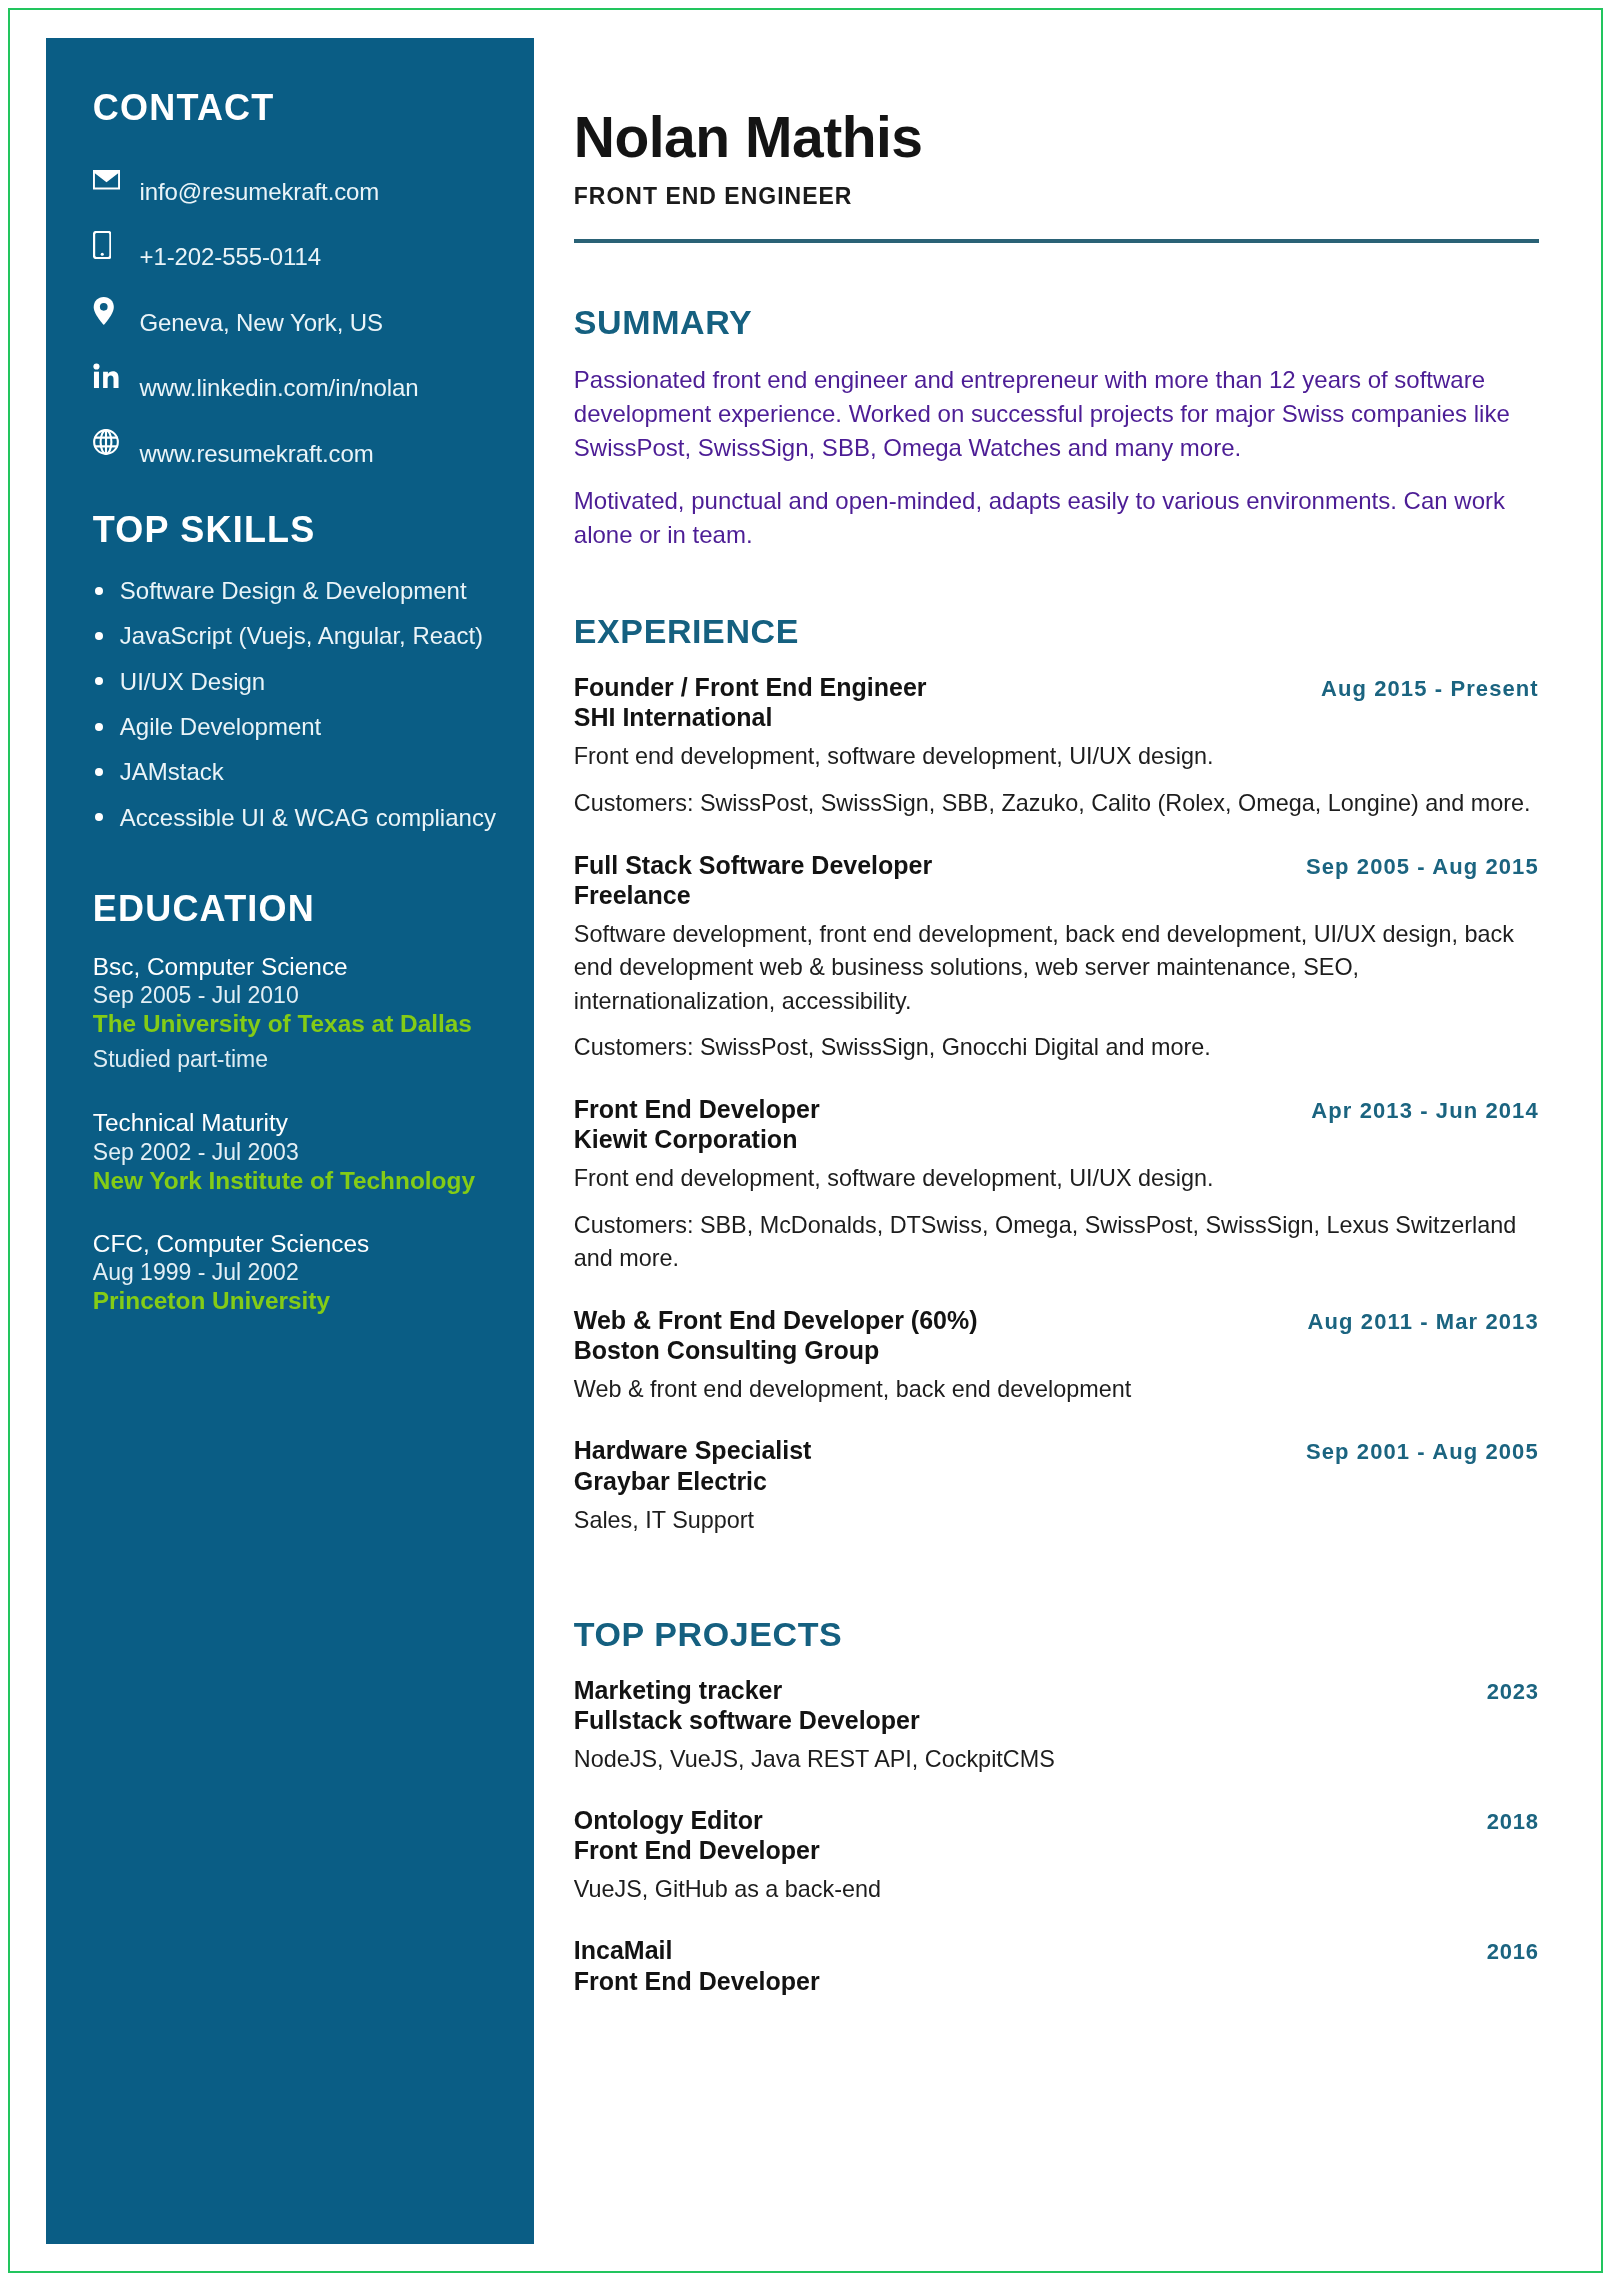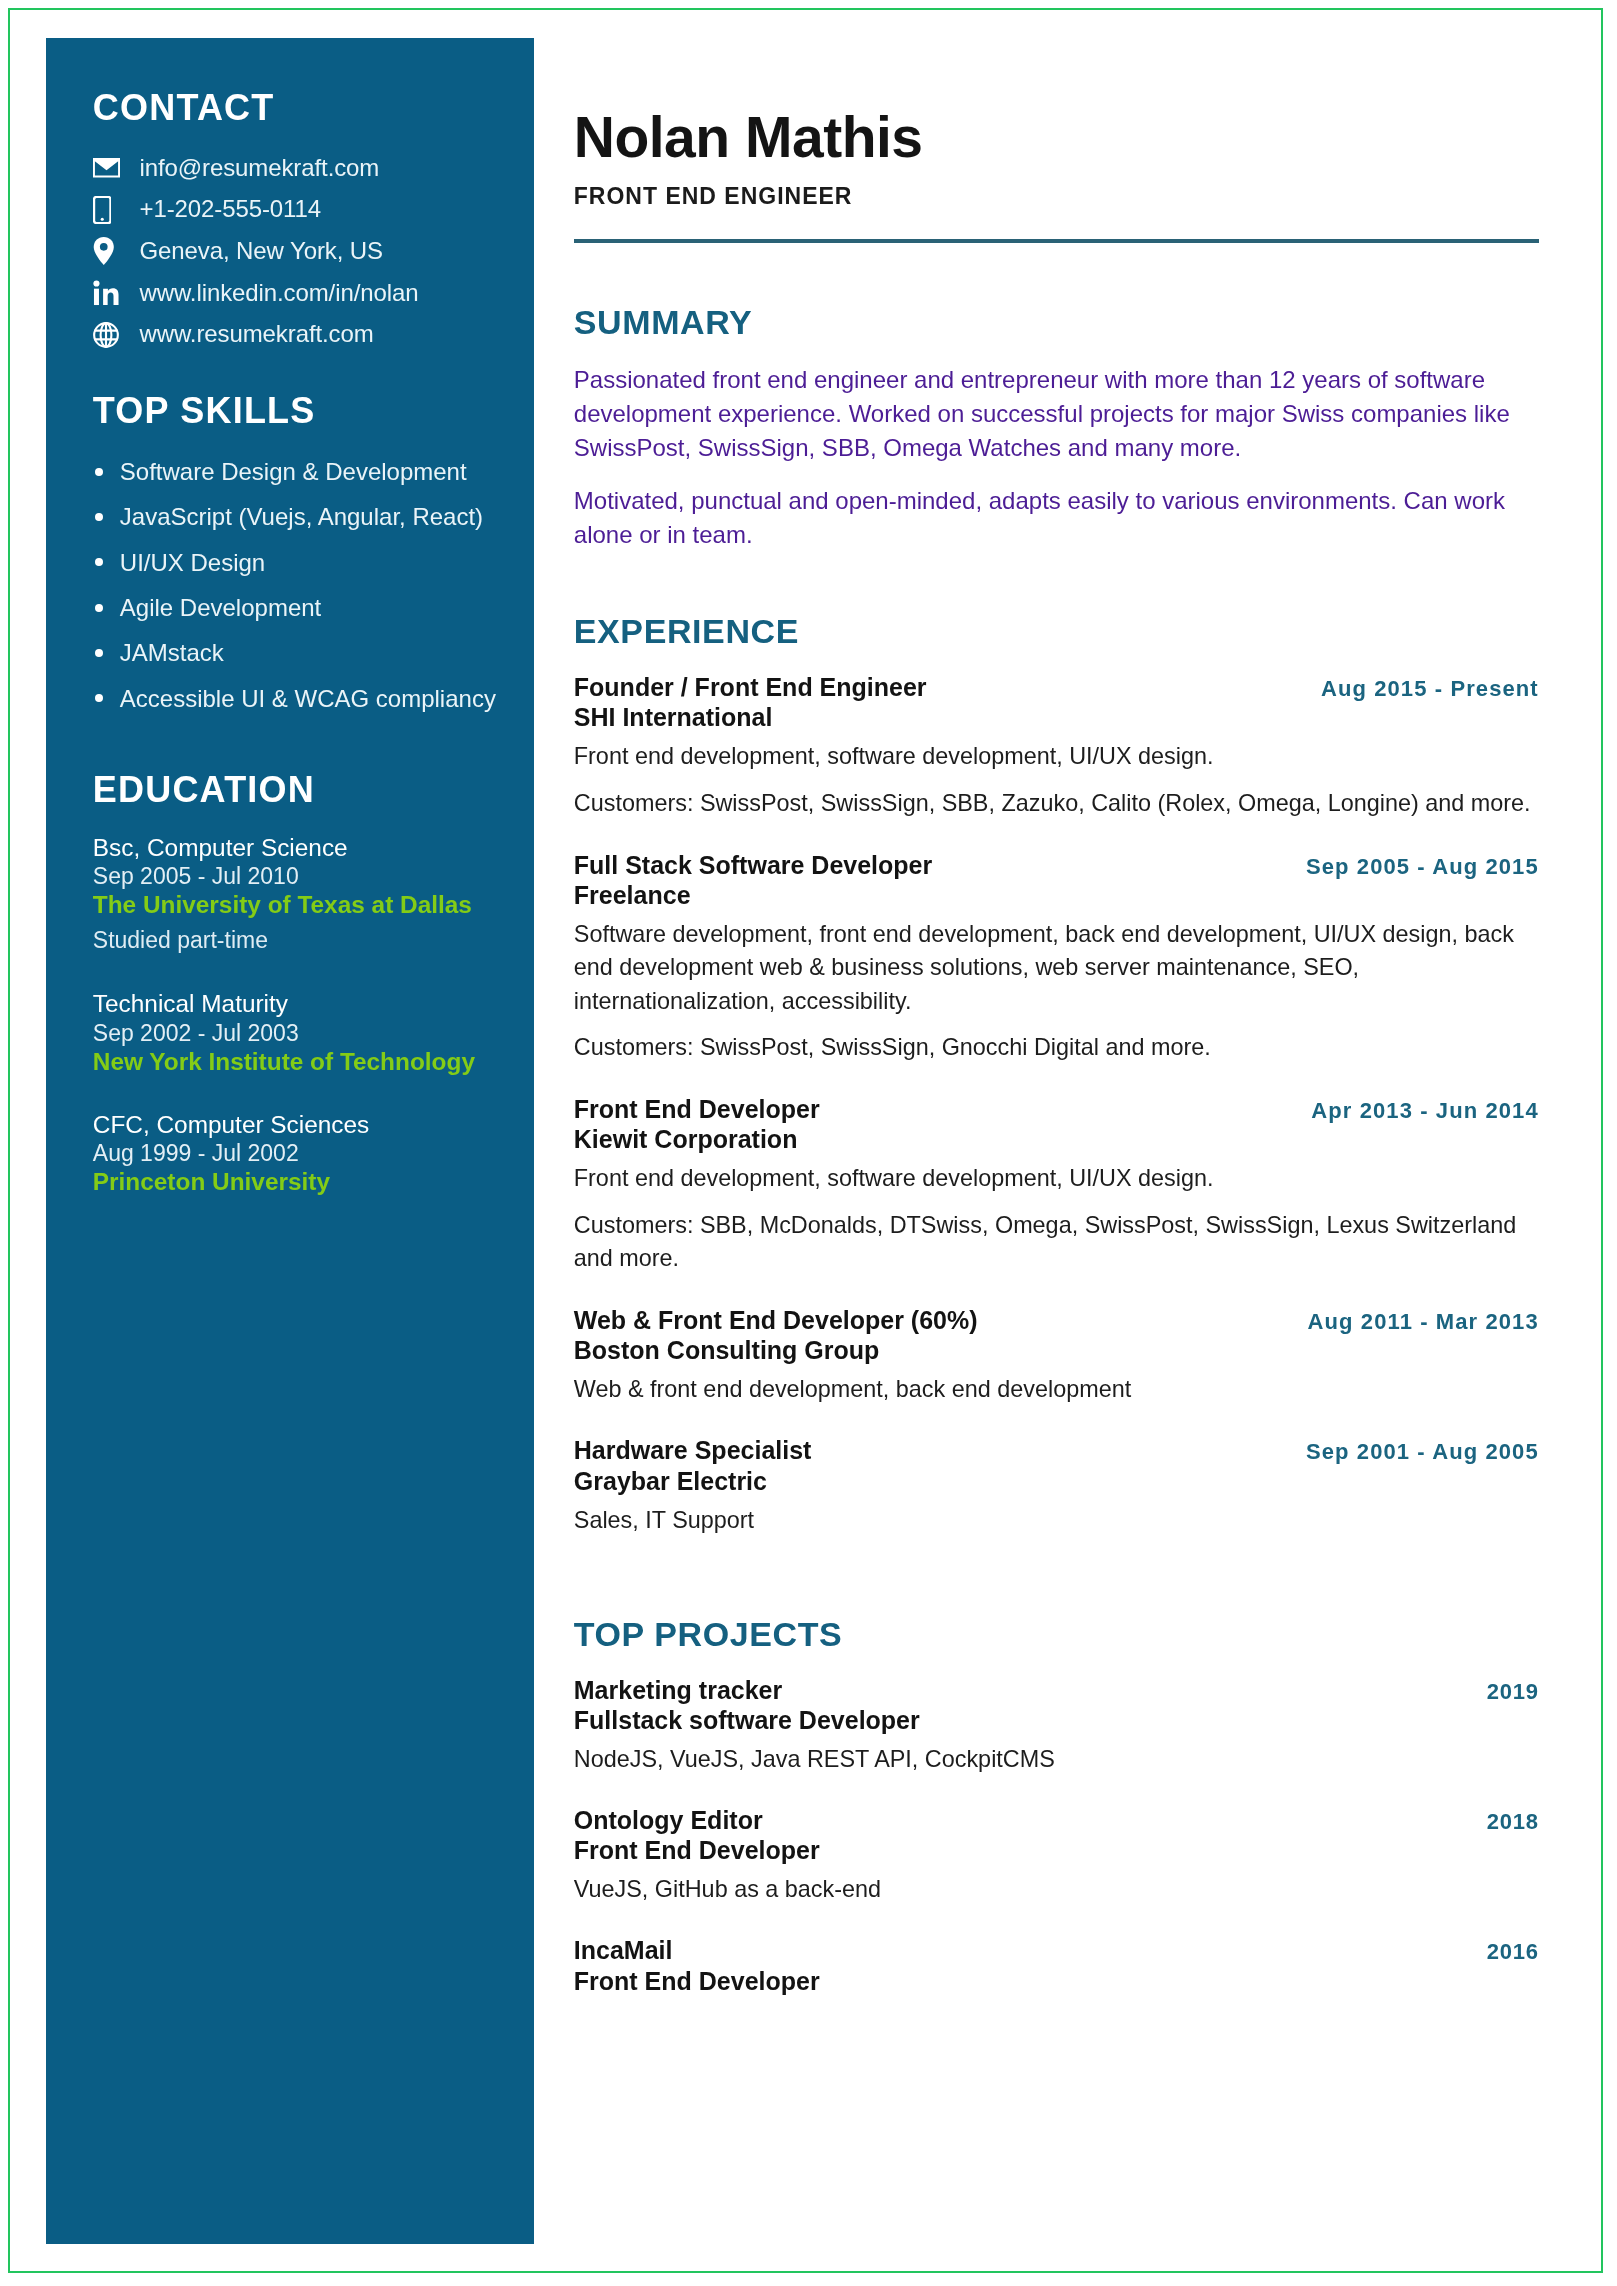--- a/index.html
+++ b/index.html
@@ -73,20 +73,21 @@
     align-items: center;
     justify-content: flex-start;
     margin-right: 13.7px;
   }
   .contact-icon svg { display: block; fill: #ffffff; }
   .contact-text {
     color: #eaf4f8;
     font-size: 24px;
     line-height: 1.2;
     letter-spacing: -0.1px;
+    margin-top: 24px;
   }
 
   
   .skill-list { margin: 0; padding: 0; list-style: none; }
   .skill-item {
     position: relative;
     color: #eaf4f8;
     font-size: 24px;
     line-height: 1.28;
     margin-bottom: 14.6px;
@@ -400,21 +401,21 @@
         </div>
         <div class="entry-org">Graybar Electric</div>
         <div class="entry-desc">Sales, IT Support</div>
       </div>
 
       <h2 class="sec-heading projects">TOP PROJECTS</h2>
 
       <div class="project">
         <div class="project-head">
           <span class="project-name">Marketing tracker</span>
-          <span class="project-year">2019</span>
+          <span class="project-year">2023</span>
         </div>
         <div class="project-role">Fullstack software Developer</div>
         <div class="project-tech">NodeJS, VueJS, Java REST API, CockpitCMS</div>
       </div>
 
       <div class="project">
         <div class="project-head">
           <span class="project-name">Ontology Editor</span>
           <span class="project-year">2018</span>
         </div>

